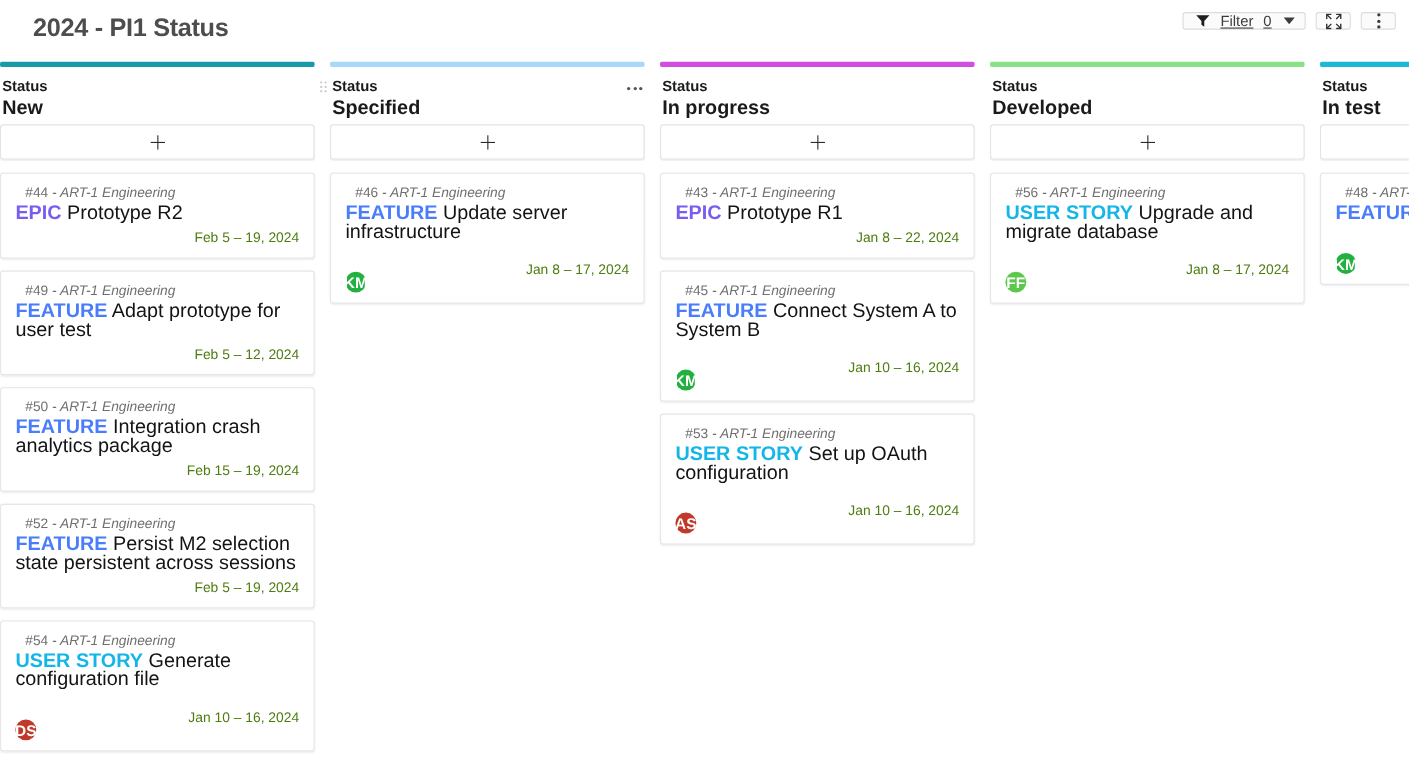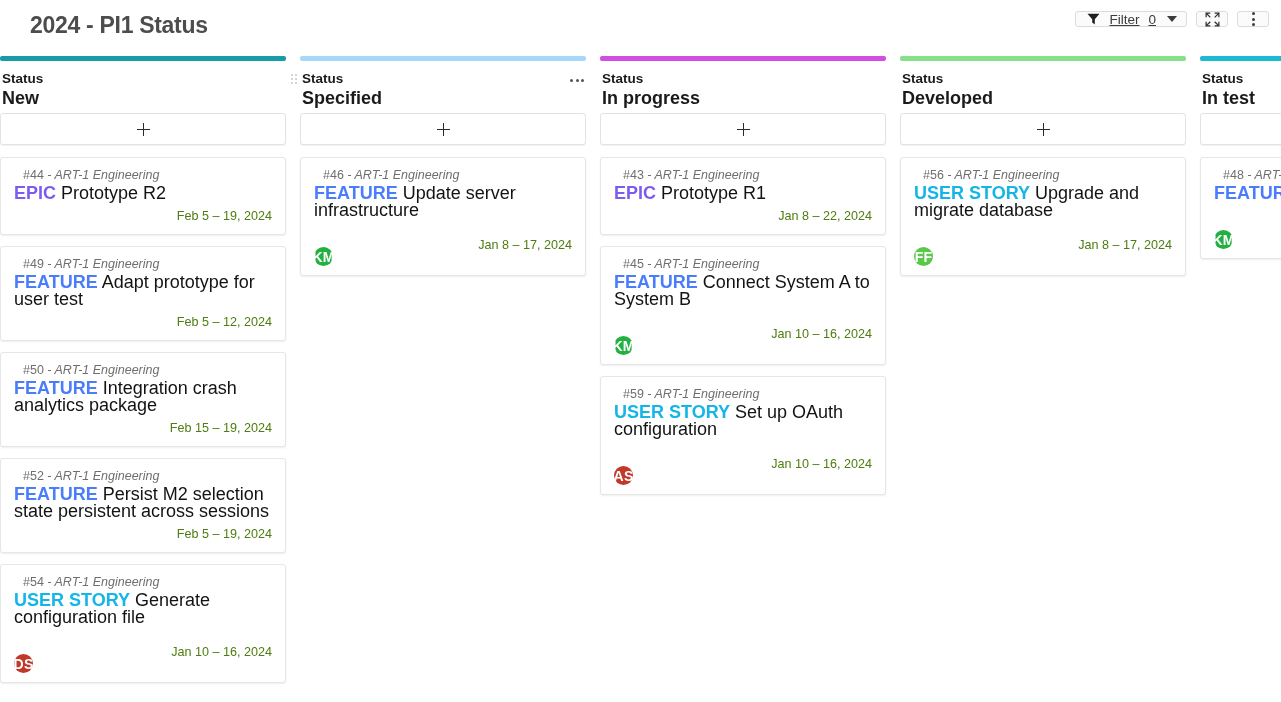--- a/index.html
+++ b/index.html
@@ -385,21 +385,21 @@
       </div>
       <div class="card">
         <div class="card-meta"><span class="card-id">#45</span><span class="card-team"> - ART-1 Engineering</span></div>
         <div class="card-title"><span class="type-tag type-FEATURE">FEATURE</span><span> Connect System A to System B</span></div>
         <div class="card-foot">
           <div class="avatar" style="background: rgb(34, 177, 64);">KM</div>
           <div class="card-date">Jan 10 – 16, 2024</div>
         </div>
       </div>
       <div class="card">
-        <div class="card-meta"><span class="card-id">#59</span><span class="card-team"> - ART-1 Engineering</span></div>
+        <div class="card-meta"><span class="card-id">#53</span><span class="card-team"> - ART-1 Engineering</span></div>
         <div class="card-title"><span class="type-tag type-USERSTORY">USER STORY</span><span> Set up OAuth configuration</span></div>
         <div class="card-foot">
           <div class="avatar" style="background: rgb(192, 57, 43);">AS</div>
           <div class="card-date">Jan 10 – 16, 2024</div>
         </div>
       </div>
     </div>
     <div class="column">
       <div class="accent" style="background: rgb(134, 225, 135);"></div>
       <div class="col-head">

